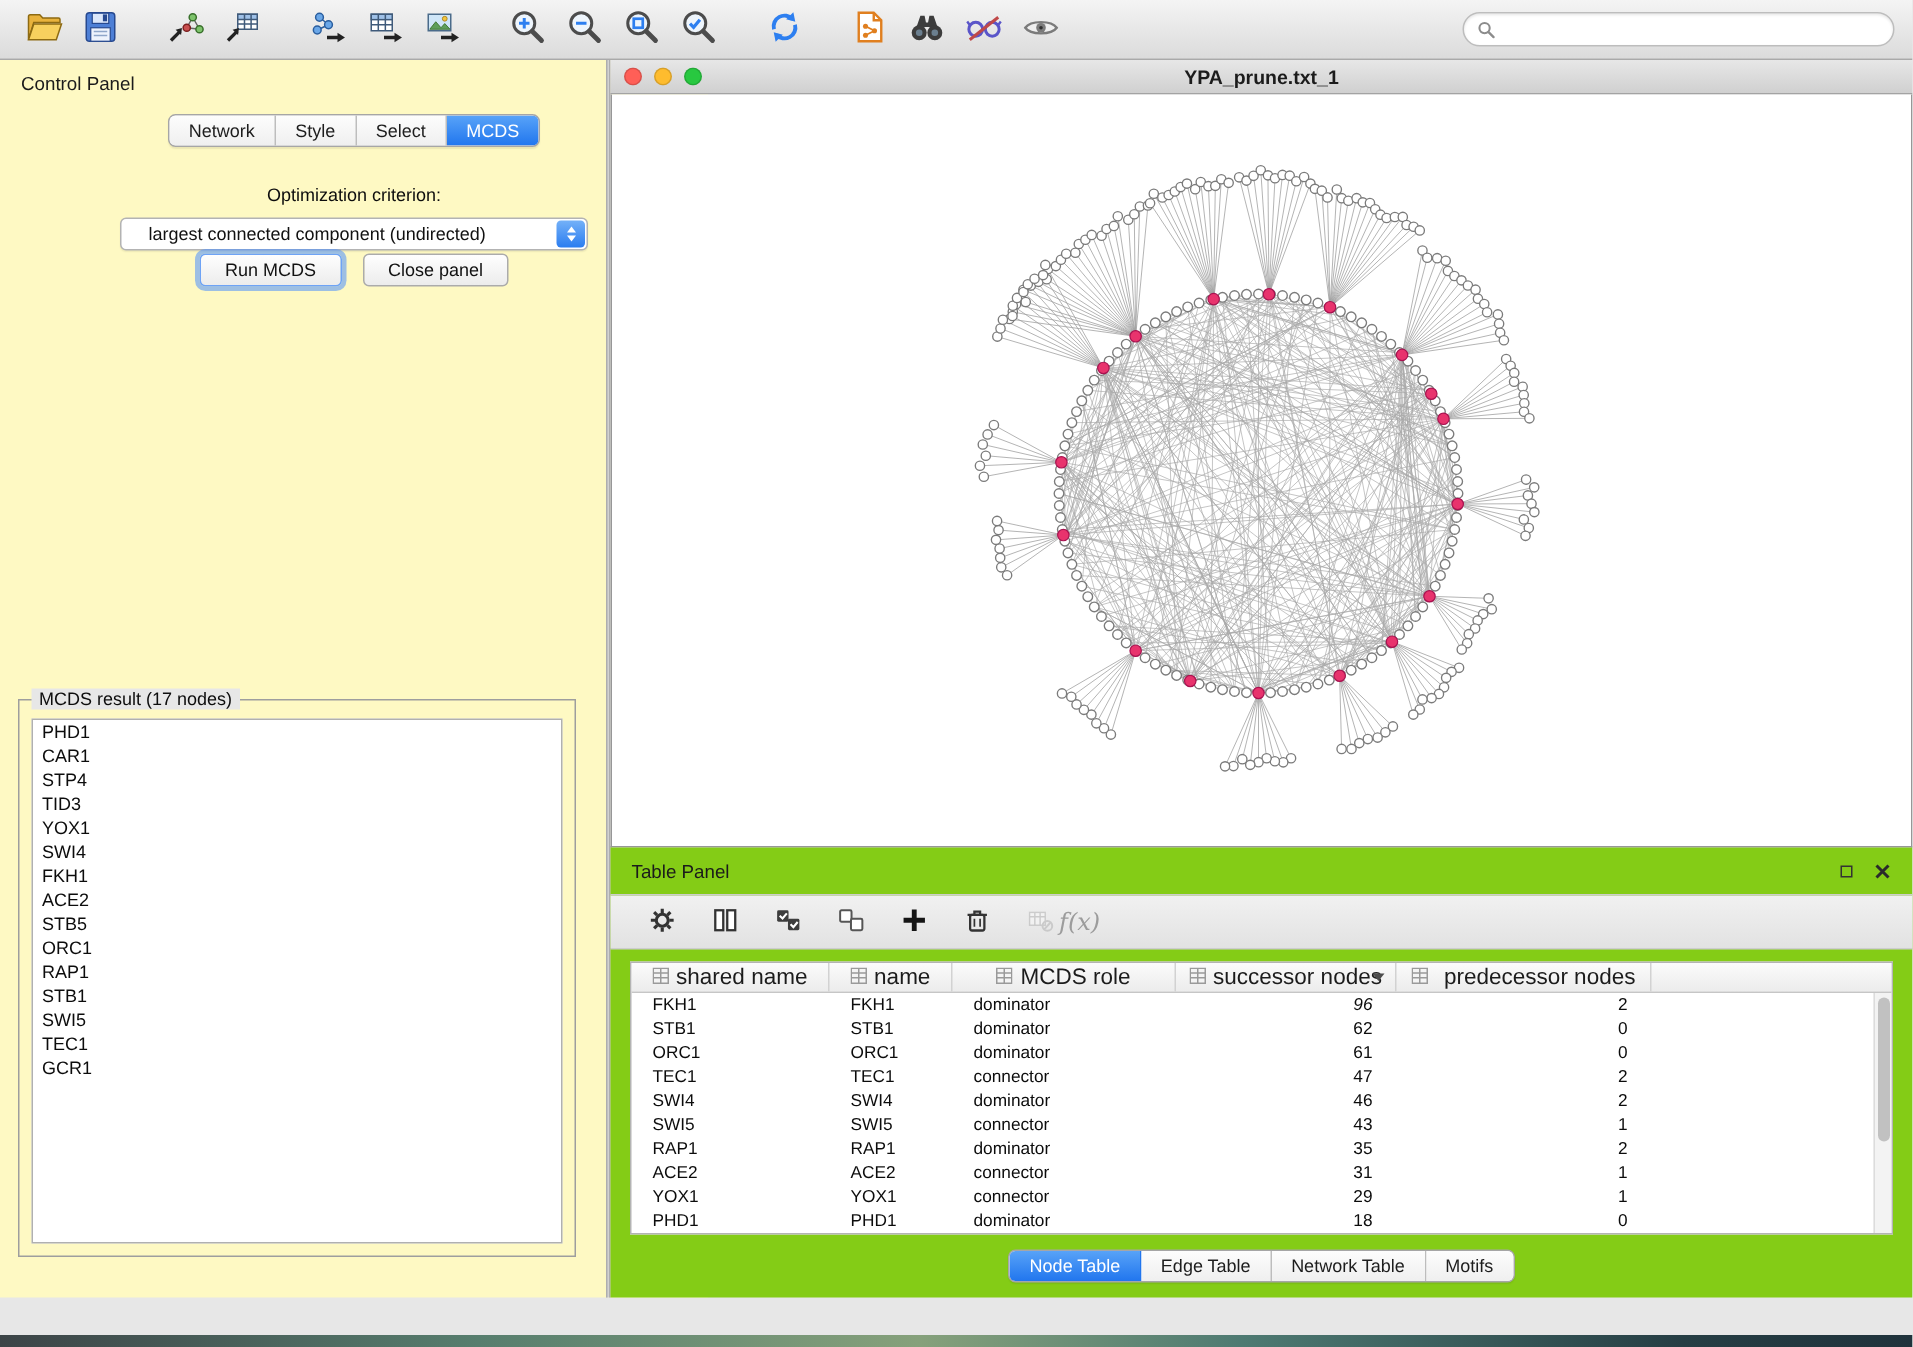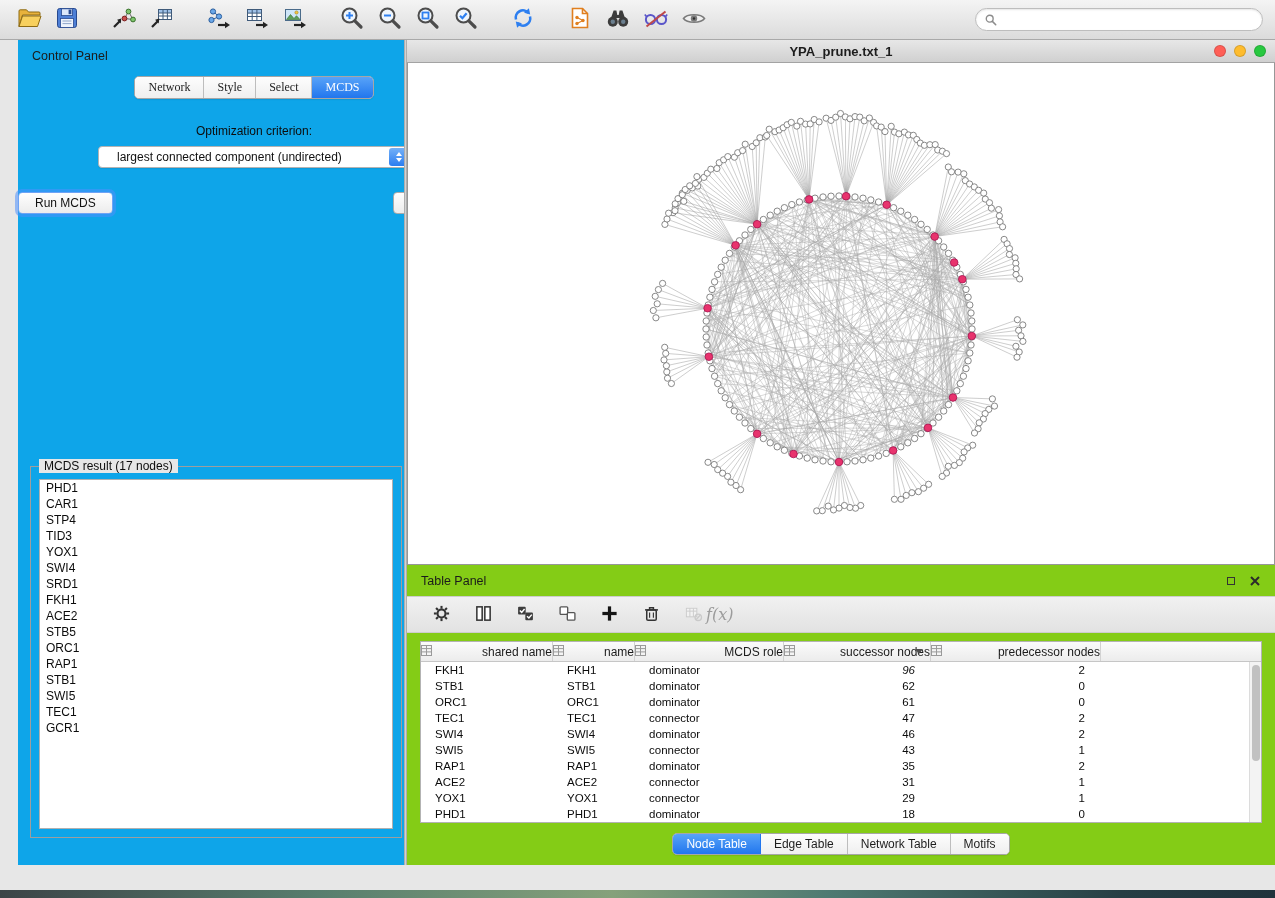--- a/index.html
+++ b/index.html
@@ -11,49 +11,49 @@
   .toolbar{position:absolute;left:0;top:0;width:1275px;height:40px;background:linear-gradient(#f4f4f4,#dbdbdb);border-bottom:1px solid #a9a9a9;display:flex;align-items:center;padding:0 12px;}
   #toolbar-groups{display:flex;align-items:center;}
   .tb-group{display:flex;align-items:center;gap:5px;margin-right:24px;}
   .tb-btn{width:33px;height:33px;border:none;background:transparent;display:flex;align-items:center;justify-content:center;cursor:pointer;border-radius:4px;}
   .tb-btn svg{width:26px;height:26px;}
   .search-box{margin-left:auto;width:288px;height:23px;background:#fff;border:1px solid #bdbdbd;border-radius:12px;display:flex;align-items:center;padding:0 9px;gap:6px;box-shadow:inset 0 1px 2px rgba(0,0,0,.10);}
   .search-box svg{width:12px;height:12px;flex:0 0 auto;}
   .search-box input{border:none;outline:none;flex:1;font-size:12px;background:transparent;color:#222;}
 
   
-  .control-panel{position:absolute;left:18px;top:40px;width:472px;height:825px;background:#0ea5e9;}
+  .control-panel{position:absolute;left:0;top:40px;width:472px;height:825px;background:#fef9c3;}
   .vsplit{position:absolute;left:404px;top:40px;width:3px;height:825px;background:#d2d2d2;border-left:1px solid #aeaeae;border-right:1px solid #aeaeae;}
   .panel-head{height:26px;display:flex;align-items:center;padding:6px 12px 0 14px;}
   .panel-title{font-size:12.5px;color:#1b1b1b;}
   .panel-head .spacer{flex:1;}
   .ph-btn{width:16px;height:16px;display:flex;align-items:center;justify-content:center;background:transparent;border:none;margin-left:8px;cursor:pointer;}
   .float-sq{width:8px;height:8px;border:1.5px solid #333;display:block;background:transparent;}
-  .seg-bar{display:flex;justify-content:center;margin-top:10px;font-family:Liberation Serif, serif;}
+  .seg-bar{display:flex;justify-content:center;margin-top:10px;}
   .seg-wrap{display:inline-flex;border:1px solid #a6a6a6;border-radius:5px;overflow:hidden;background:#fafafa;box-shadow:0 1px 1px rgba(0,0,0,.08);}
   .seg{padding:3px 13px;font-size:12px;color:#1d1d1d;border-right:1px solid #bdbdbd;cursor:pointer;background:linear-gradient(#fdfdfd,#efefef);white-space:nowrap;}
   .seg:last-child{border-right:none;}
   .seg.active{background:linear-gradient(#58a3f8,#2176ee);color:#fff;border-right-color:#2176ee;}
   .opt-label{text-align:center;font-size:12px;margin-top:25px;color:#0d0d0d;}
   .dropdown{width:312px;height:22px;margin:8px auto 0;background:#fff;border:1px solid #b3b3b3;border-radius:4px;display:flex;align-items:center;cursor:pointer;box-shadow:0 1px 1px rgba(0,0,0,.07);}
   .dd-text{font-size:12px;padding-left:18px;flex:1;white-space:nowrap;overflow:hidden;color:#111;}
   .dd-cap{width:19px;height:18px;margin-right:1px;border-radius:3px;background:linear-gradient(#74b1f8,#2b7df0);display:flex;flex-direction:column;align-items:center;justify-content:center;gap:2px;flex:0 0 auto;}
   .dd-cap .up{width:0;height:0;border-left:3.5px solid transparent;border-right:3.5px solid transparent;border-bottom:4px solid #fff;}
   .dd-cap .down{width:0;height:0;border-left:3.5px solid transparent;border-right:3.5px solid transparent;border-top:4px solid #fff;}
-  .btn-row{display:flex;justify-content:space-between;gap:14px;margin-top:24px;}
+  .btn-row{display:flex;justify-content:center;gap:14px;margin-top:2px;}
   .push-btn{height:22px;padding:0 16px;font-size:12px;color:#111;border:1px solid #ababab;border-radius:4px;background:linear-gradient(#fefefe,#ececec);cursor:pointer;}
   .push-btn.focus{box-shadow:0 0 0 3px rgba(77,144,254,.55);border-color:#6ea3f5;}
   .groupbox{position:absolute;left:12px;top:426px;width:372px;height:372px;border:1px solid #9e9e9e;}
   .gb-legend{position:absolute;top:-8px;left:8px;background:#e7e7e7;padding:0 5px;font-size:12px;color:#0d0d0d;}
   .gb-list{position:absolute;left:8px;right:8px;top:12px;bottom:8px;background:#fff;border:1px solid #b0b0b0;overflow:hidden;}
   .mcds-item{font-size:12px;line-height:16px;padding-left:6px;color:#0c0c0c;cursor:default;}
 
   
   .network-window{position:absolute;left:407px;top:40px;width:868px;height:525px;}
-  .nw-titlebar{height:23px;background:linear-gradient(#e7e7e7,#d0d0d0);border-bottom:1px solid #a3a3a3;display:flex;align-items:center;padding:0 9px;position:relative;justify-content:flex-end;}
+  .nw-titlebar{height:23px;background:linear-gradient(#e7e7e7,#d0d0d0);border-bottom:1px solid #a3a3a3;display:flex;align-items:center;padding:0 9px;position:relative;}
   .traffic{display:flex;gap:8px;z-index:2;}
   .light{width:12px;height:12px;border-radius:50%;cursor:pointer;border:1px solid rgba(0,0,0,.15);}
   .light.red{background:#ff5f57;}
   .light.yellow{background:#febc2e;}
   .light.green{background:#28c840;}
   .nw-title{position:absolute;left:0;right:0;text-align:center;font-size:13px;font-weight:bold;color:#1c1c1c;pointer-events:none;}
   .nw-canvas{position:absolute;left:0;top:23px;right:0;bottom:0;background:#fff;border:1px solid #979797;border-top:none;}
   #net-svg{width:100%;height:100%;display:block;}
   #net-svg .edges line{stroke:#a9a9a9;stroke-width:0.6;opacity:.75;}
   #net-svg .fan-edges line{stroke:#9d9d9d;stroke-width:0.6;opacity:.85;}
@@ -62,21 +62,21 @@
 
   
   .table-panel{position:absolute;left:407px;top:565px;width:868px;height:300px;background:#84cc16;}
   .tp-toolbar{margin-top:5px;height:37px;background:linear-gradient(#f1f1f1,#e2e2e2);border-top:1px solid #cdcdcd;border-bottom:1px solid #cdcdcd;display:flex;align-items:center;padding-left:22px;}
   .tp-ico-btn{width:25px;height:25px;background:transparent;border:none;display:flex;align-items:center;justify-content:center;cursor:pointer;}
   .tp-ico-btn svg{width:19px;height:19px;}
   .tp-ico-btn.disabled{opacity:.38;cursor:default;}
   .fx{font-family:"DejaVu Serif","Liberation Serif",serif;font-style:italic;font-size:16px;color:#9c9c9c;margin-left:0px;cursor:default;}
   .tbl{position:absolute;left:13px;top:76px;width:842px;height:182px;background:#fff;border:1px solid #b3b3b3;overflow:hidden;}
   .thead{display:flex;height:20px;background:linear-gradient(#fbfbfb,#ececec);border-bottom:1px solid #c6c6c6;}
-  .th{display:flex;align-items:center;justify-content:space-between;gap:5px;font-size:12px;color:#1c1c1c;border-right:1px solid #d2d2d2;position:relative;cursor:pointer;flex:0 0 auto;}
+  .th{display:flex;align-items:center;justify-content:center;gap:5px;font-size:15px;color:#1c1c1c;border-right:1px solid #d2d2d2;position:relative;cursor:pointer;flex:0 0 auto;}
   .th .mini-tbl{width:11px;height:11px;}
   .th-filler{flex:1 1 auto;border-right:none;cursor:default;}
   .chev{position:absolute;right:7px;width:0;height:0;border-left:4px solid transparent;border-right:4px solid transparent;border-top:5px solid #4d4d4d;}
   .tr{display:flex;height:16px;}
   .td{font-size:11.5px;color:#0c0c0c;padding-left:14px;display:flex;align-items:center;flex:0 0 auto;overflow:hidden;}
   .td.num{justify-content:flex-end;padding-right:16px;padding-left:0;}
   .vscroll{position:absolute;right:0;top:20px;bottom:0;width:12px;background:#f3f3f3;border-left:1px solid #dcdcdc;}
   .vthumb{position:absolute;left:2px;top:3px;width:8px;height:96px;background:#c1c1c1;border-radius:5px;cursor:pointer;}
   .tp-tabs{position:absolute;left:0;right:0;top:268px;display:flex;justify-content:center;}
 
@@ -289,21 +289,20 @@
     </div>
     <div class="groupbox">
       <span class="gb-legend">MCDS result (17 nodes)</span>
       <div class="gb-list" id="mcds-list">
           <div class="mcds-item">PHD1</div>
           <div class="mcds-item">CAR1</div>
           <div class="mcds-item">STP4</div>
           <div class="mcds-item">TID3</div>
           <div class="mcds-item">YOX1</div>
           <div class="mcds-item">SWI4</div>
-          <div class="mcds-item">SRD1</div>
           <div class="mcds-item">FKH1</div>
           <div class="mcds-item">ACE2</div>
           <div class="mcds-item">STB5</div>
           <div class="mcds-item">ORC1</div>
           <div class="mcds-item">RAP1</div>
           <div class="mcds-item">STB1</div>
           <div class="mcds-item">SWI5</div>
           <div class="mcds-item">TEC1</div>
           <div class="mcds-item">GCR1</div>
         </div>

